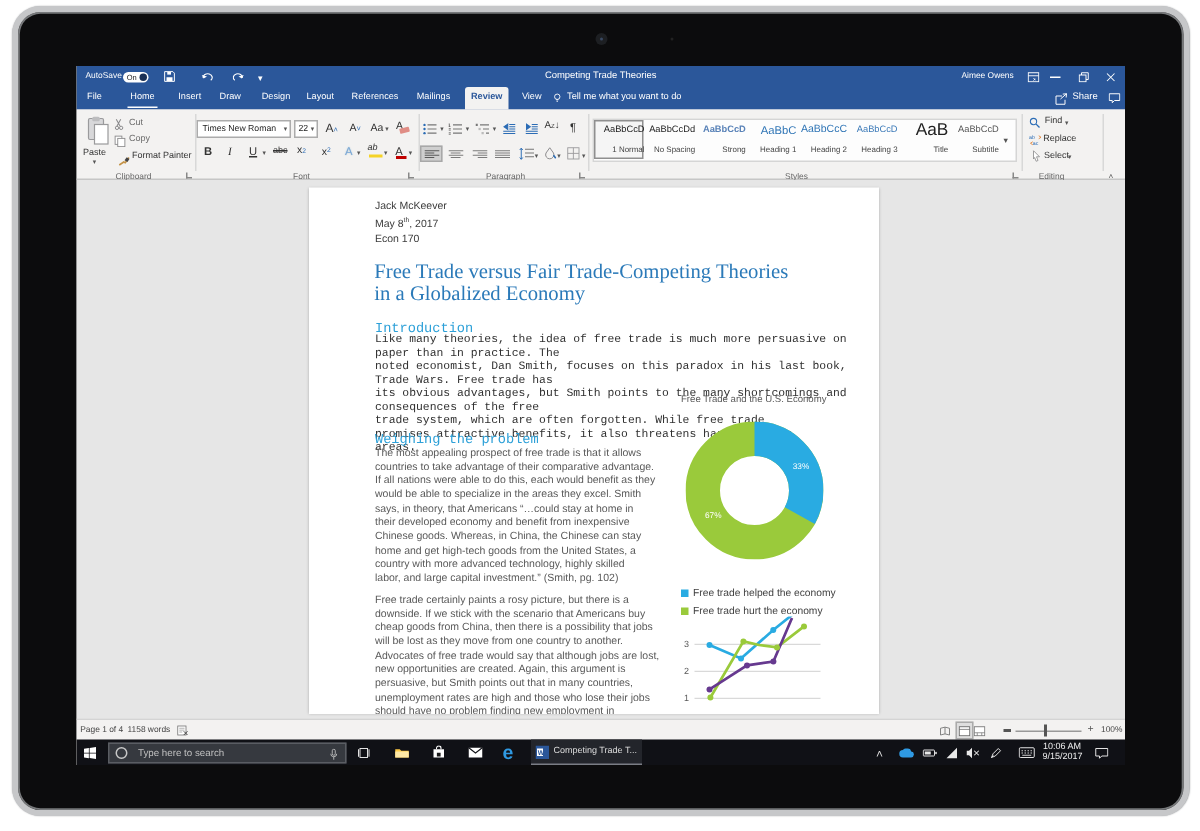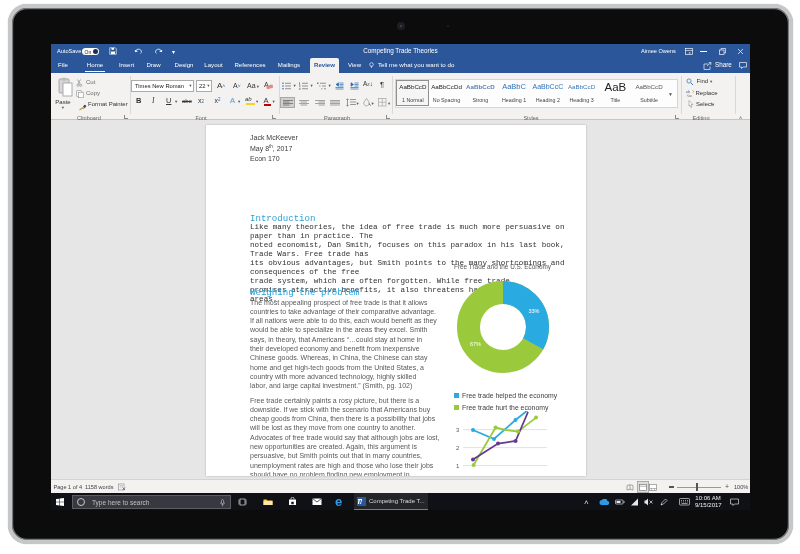--- a/index.html
+++ b/index.html
@@ -19,21 +19,21 @@
 
   
   #docarea { position:absolute; left:0; top:76px; width:699px; height:359px; background:#e6e6e6; }
   #page { position:absolute; left:155px; top:5px; width:380px; height:351px; background:#fff; box-shadow:0 0 2px rgba(0,0,0,.25); overflow:hidden; }
 
   
   #statusbar { position:absolute; left:0; top:435px; width:699px; height:14px; background:#f3f2f1; border-top:1px solid #d4d4d4; font-size:5.6px; color:#444; }
 
   
   #taskbar { position:absolute; left:0; top:449px; width:699px; height:17px; background:#101116; color:#e8e8e8; }
-  .style-item { top:6.5px; width:33.7px; height:35px; text-align:center; }
+  .style-item { top:6.5px; width:33.7px; height:35px; text-align:right; }
   .ss { position:absolute; left:0; right:0; top:1px; height:14px; line-height:14px; font-size:6.2px; white-space:nowrap; }
   .sl { position:absolute; left:0; right:0; top:17.5px; font-size:5.3px; color:#444; }
   
   .sans7 { font-family:"Liberation Sans",sans-serif; font-size:7px; color:#3b3b3b; }
   .serif { font-family:Liberation Mono, monospace; font-size:7.6px; color:#303030; }
   .dochead { font-family:Liberation Mono, monospace; font-size:9.1px; color:#2ca0d8; }
 </style>
 </head>
 <body>
 <div id="stage">
@@ -278,20 +278,21 @@
           <path d="M2 1l8 8H6l2 5-2.5 1-2-5L2 12z" fill="#fff" stroke="#8a8a8c" stroke-width="1.1"></path>
         </svg>
       <div class="abs" style="left:645px;top:28.5px;font-size:6px;color:#333;">Select</div>
       <div class="abs" style="left:661px;top:29.5px;font-size:4.5px;color:#555;">▾</div>
       <div class="glabel" style="left:635px;width:30px;">Editing</div>
       <div class="abs" style="left:688px;top:42px;font-size:5.5px;color:#555;">˄</div>
     </div>
     <div id="docarea">
       <div id="page">
         <div class="sans7 abs" style="left:44px;top:7.5px;line-height:9.5px;">Jack McKeever<br>May 8<sup style="font-size:4.5px;">th</sup>, 2017<br>Econ 170</div>
+        <div class="abs" style="left:43.5px;top:49px;font-family:'Liberation Serif',serif;font-size:13.8px;line-height:14.6px;color:#2b7ab9;">Free Trade versus Fair Trade-Competing Theories<br>in a Globalized Economy</div>
         <div class="dochead abs" style="left:44px;top:87.5px;">Introduction</div>
         <div class="serif abs" style="left:44px;top:97.5px;line-height:9px;">Like many theories, the idea of free trade is much more persuasive on paper than in practice. The<br>noted economist, Dan Smith, focuses on this paradox in his last book, Trade Wars. Free trade has<br>its obvious advantages, but Smith points to the many shortcomings and consequences of the free<br>trade system, which are often forgotten. While free trade<br>promises attractive benefits, it also threatens harm in other<br>areas.</div>
         <div class="sans7 abs" style="left:248px;top:137.5px;color:#595959;font-size:6.4px;">Free Trade and the U.S. Economy</div>
         <div class="dochead abs" style="left:44px;top:162px;">Weighing the problem</div>
         <div class="sans7 abs" style="left:44px;top:172.5px;line-height:9.3px;color:#595959;">The most appealing prospect of free trade is that it allows<br>countries to take advantage of their comparative advantage.<br>If all nations were able to do this, each would benefit as they<br>would be able to specialize in the areas they excel. Smith<br>says, in theory, that Americans “…could stay at home in<br>their developed economy and benefit from inexpensive<br>Chinese goods. Whereas, in China, the Chinese can stay<br>home and get high-tech goods from the United States, a<br>country with more advanced technology, highly skilled<br>labor, and large capital investment.” (Smith, pg. 102)</div>
         <div class="sans7 abs" style="left:44px;top:270.5px;line-height:9.3px;color:#595959;">Free trade certainly paints a rosy picture, but there is a<br>downside. If we stick with the scenario that Americans buy<br>cheap goods from China, then there is a possibility that jobs<br>will be lost as they move from one country to another.<br>Advocates of free trade would say that although jobs are lost,<br>new opportunities are created. Again, this argument is<br>persuasive, but Smith points out that in many countries,<br>unemployment rates are high and those who lose their jobs<br>should have no problem finding new employment in</div>
 
         <svg class="abs" style="left:251px;top:156.4px;" width="92" height="92" viewBox="0 0 92 92">
           <g transform="rotate(-90 46 46)">
             <circle cx="46" cy="46" r="34.5" fill="none" stroke="#9aca3b" stroke-width="23"></circle>

